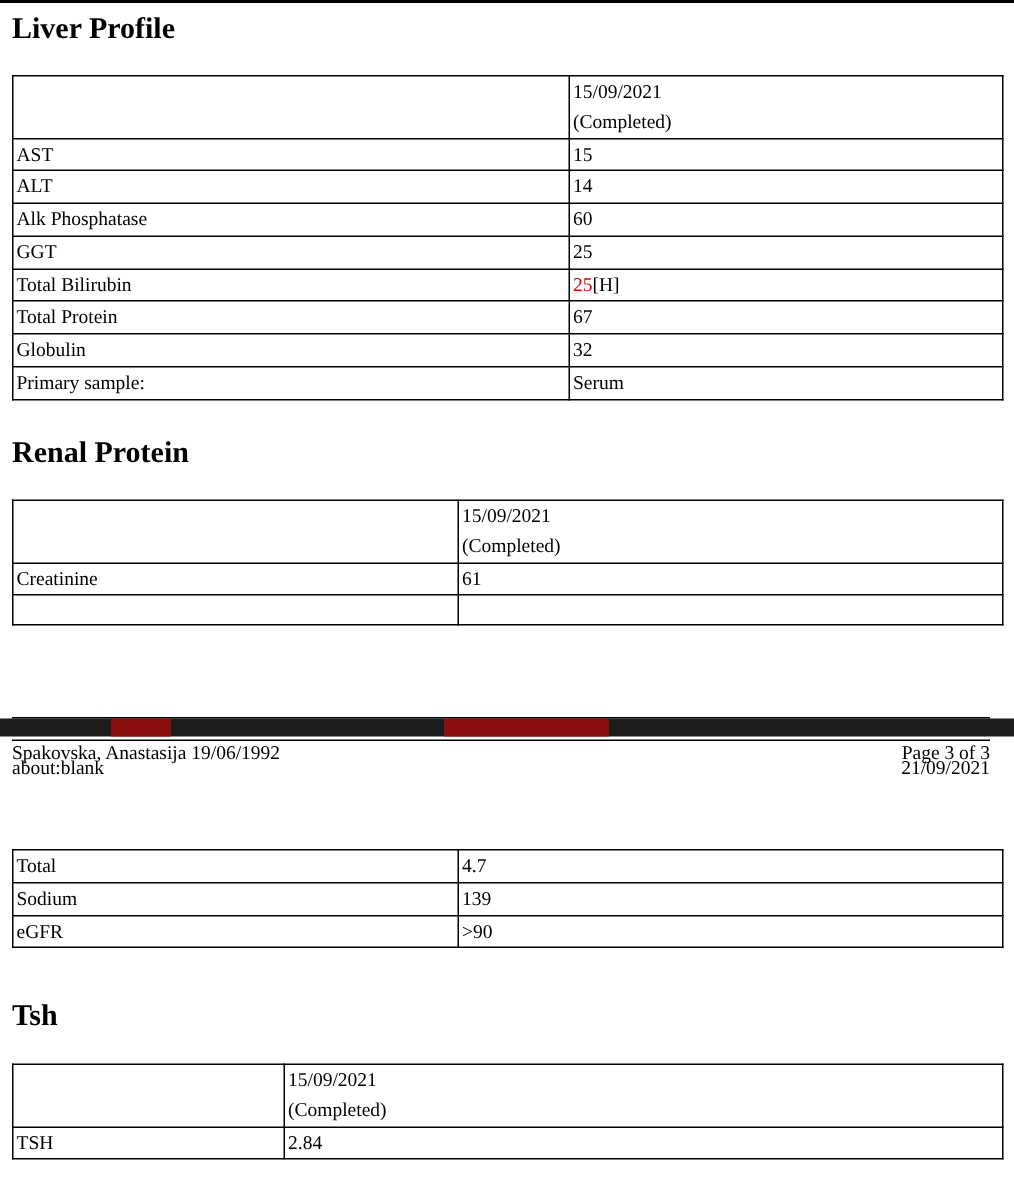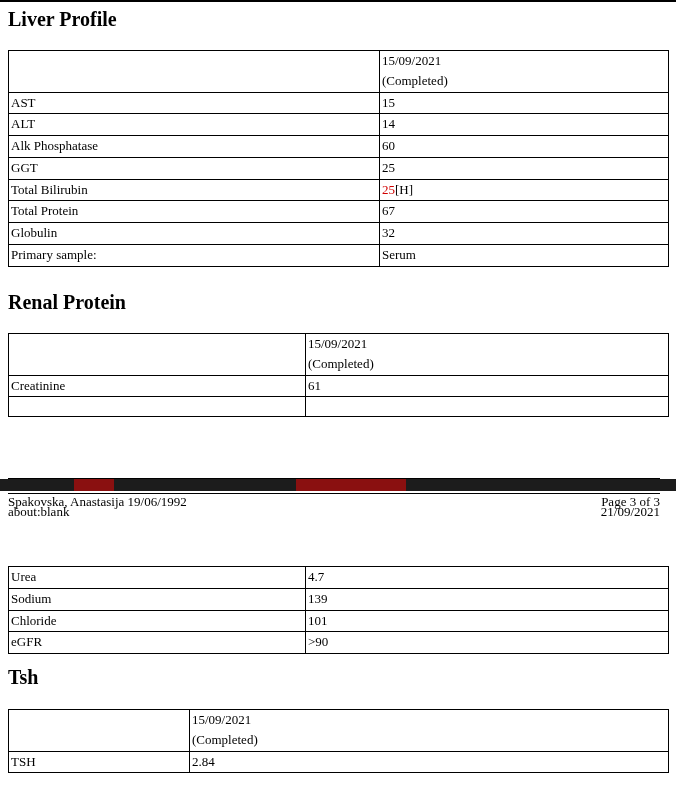--- a/index.html
+++ b/index.html
@@ -194,30 +194,26 @@
   <div class="footer-line clearfix" style="top:494px;">
     <span class="left">Spakovska, Anastasija 19/06/1992</span>
     <span class="right">Page 3 of 3</span>
   </div>
   <div class="footer-sep" style="top:493px;"></div>
 
   <div style="position:absolute; left:8px; top:566px;">
     <table class="report">
       <tbody>
           <tr>
-        <td class="col-label-narrow">Urea</td>
+        <td class="col-label-narrow">Total</td>
         <td class="col-value-wide">4.7</td>
       </tr>
       <tr>
         <td class="col-label-narrow">Sodium</td>
         <td class="col-value-wide">139</td>
-      </tr>
-      <tr>
-        <td class="col-label-narrow">Chloride</td>
-        <td class="col-value-wide">101</td>
       </tr>
       <tr>
         <td class="col-label-narrow">eGFR</td>
         <td class="col-value-wide">&gt;90</td>
       </tr>
     </tbody>
       </table>
   </div>
 
   <div style="position:absolute; left:8px; top:666px;">

